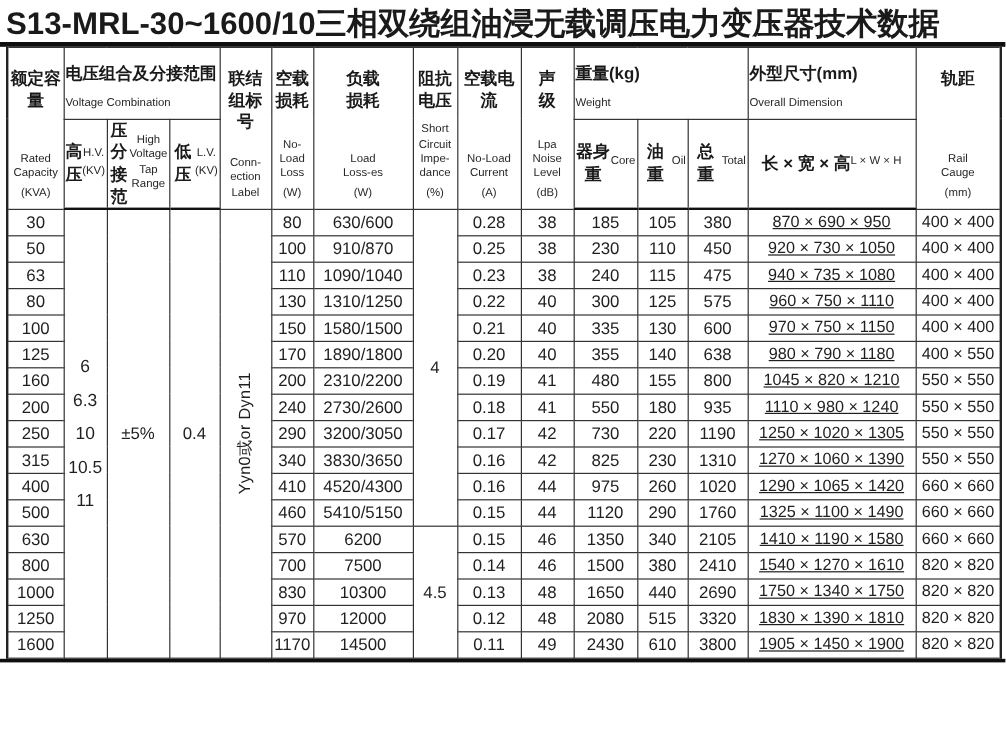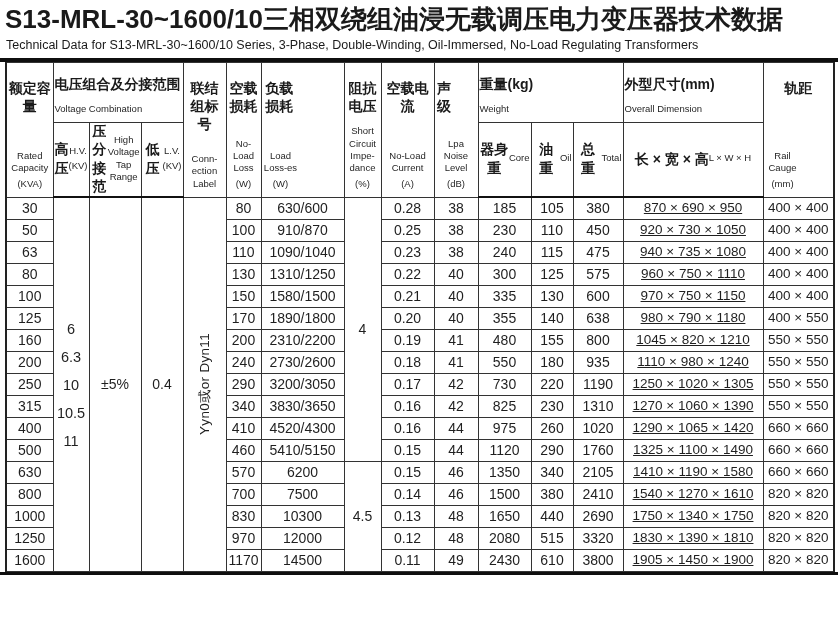--- a/index.html
+++ b/index.html
@@ -12,21 +12,21 @@
   .bar-top { height:4px; background:#0f0f0f; margin:0 -5px; }
   .bar-bottom { height:3px; background:#0f0f0f; margin:0 -5px; }
   table { border-collapse:collapse; table-layout:fixed; width:828px;
     border-left:2px solid #222; border-right:2px solid #222; }
   th, td { border:1px solid #333; padding:0; text-align:center; vertical-align:middle;
     overflow:hidden; }
   thead tr.r1 th { height:60px; }
   thead tr.r2 th { height:75px; }
   thead tr.r2 th { border-bottom:2px solid #111; }
   th .vwrap   { height:132px; display:flex; flex-direction:column; justify-content:space-between;
-    padding:15px 1px 6px 1px; }
+    align-items:center; padding:15px 1px 6px 1px; }
   th .vwrap-g { height:56px;  display:flex; flex-direction:column; justify-content:space-between;
     align-items:flex-start; padding:11px 1px 5px 1px; }
   th .vwrap-s { height:72px;  display:flex; flex-direction:row; justify-content:center;
     align-items:center; padding:4px 1px 6px 1px; }
   .zh { font-size:14px; font-weight:bold; line-height:1.3; }
   .zh-nowrap { white-space:nowrap; }
   .zh-narrow1 { max-width:1.2em; }
   .zh-narrow2 { max-width:2.4em; }
   .en { font-size:9.5px; font-weight:normal; color:#262626; line-height:1.3; }
   .en-narrow { max-width:36px; }
@@ -39,21 +39,20 @@
     transform:translate(-50%,-50%) rotate(-90deg); white-space:nowrap;
     font-size:13.5px; letter-spacing:0.3px; }
   .stack div { line-height:28px; font-size:14.5px; }
   .note { font-size:13px; font-weight:bold; margin:6px 0 0 1px; white-space:nowrap; overflow:hidden; }
 </style>
 </head>
 <body>
 
 <div class="page">
   <div class="title">S13-MRL-30~1600/10三相双绕组油浸无载调压电力变压器技术数据</div>
-  <div class="subtitle">Technical Data for S13-MRL-30~1600/10 Series, 3-Phase, Double-Winding, Oil-Immersed, No-Load Regulating Transformers</div>
   <div class="bar-top"></div>
 
   <table>
     <colgroup>
       <col style="width:47px">
         <col style="width:36px">
         <col style="width:52px">
         <col style="width:42px">
       <col style="width:43px">
         <col style="width:35px">

